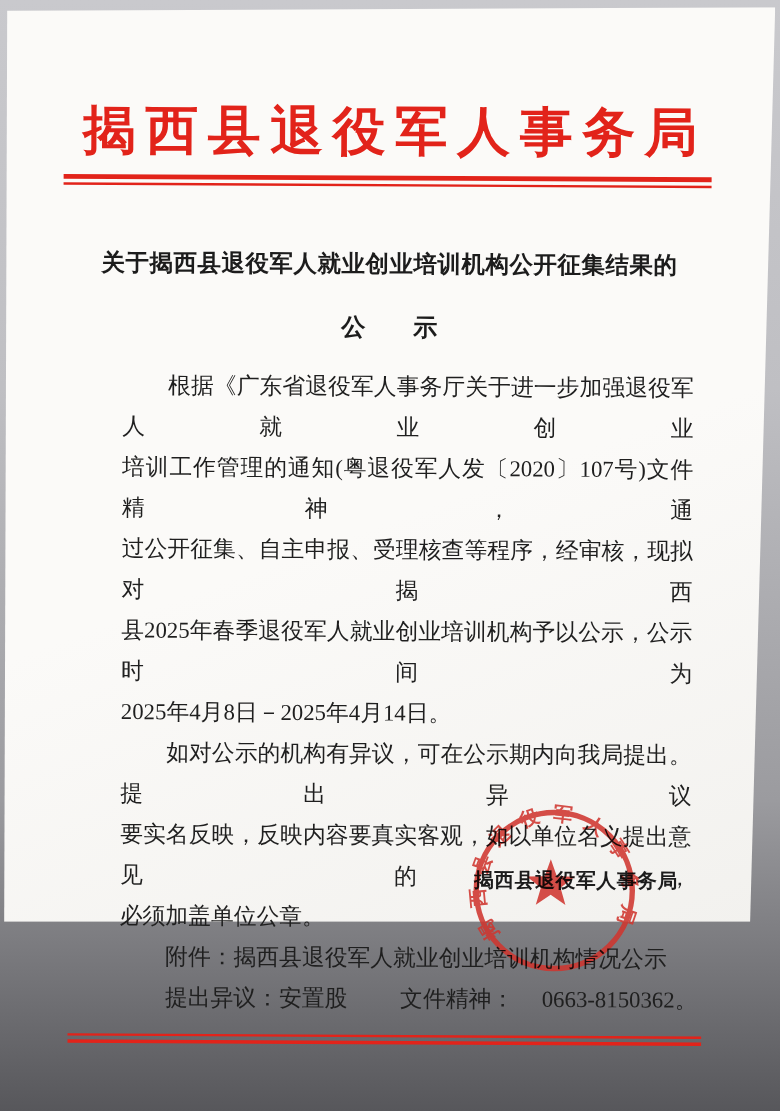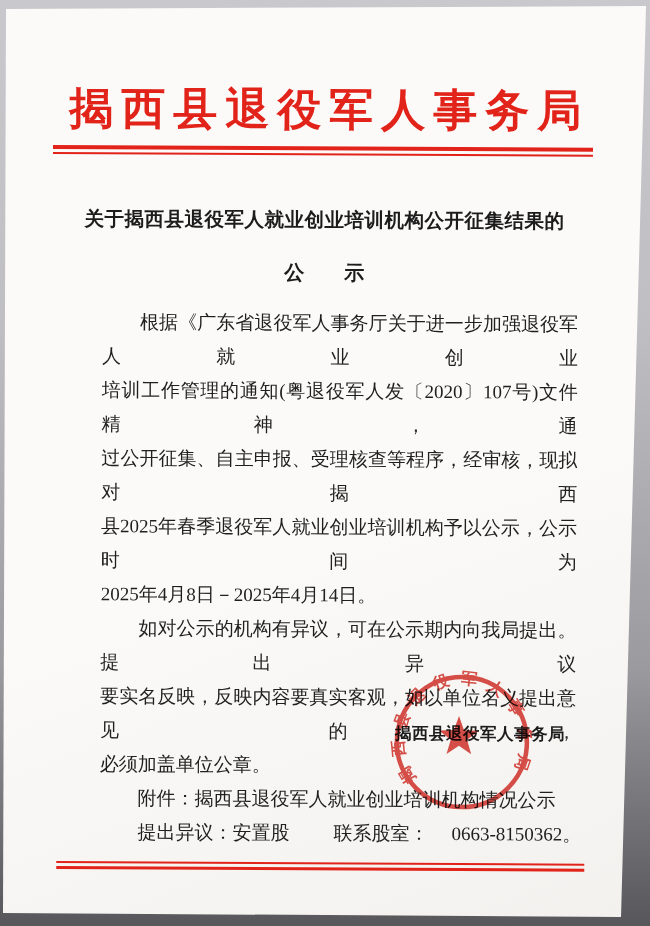--- a/index.html
+++ b/index.html
@@ -2,21 +2,21 @@
 <html><head>
 <meta charset="utf-8">
 <style>
   html,body{margin:0;padding:0;}
   body{
     width:650px;height:926px;position:relative;overflow:hidden;
     background:linear-gradient(180deg,#c9c9cd 0%,#bfbfc3 35%,#9b9b9f 72%,#57575b 100%);
     font-family:"Liberation Serif","DejaVu Serif",serif;
   }
   .paper{
-    position:absolute;left:0;top:0;width:650px;height:926px;
+    position:absolute;left:0;top:0;width:650px;height:768px;
     clip-path:polygon(6px 9px,646px 6px,621px 917px,3px 913px);
     background:linear-gradient(160deg,#fbfaf8 55%,#f2f1ee 100%);
   }
   .content{
     position:absolute;left:0;top:0;width:650px;height:926px;
     transform:rotate(0.3deg);transform-origin:60px 150px;
   }
   .letterhead{
     position:absolute;top:82px;left:0;width:650px;
     text-align:center;font-size:44px;line-height:54px;font-weight:bold;
@@ -77,21 +77,21 @@
       <div class="line fill ind">根据《广东省退役军人事务厅关于进一步加强退役军人就业创业</div>
       <div class="line fill">培训工作管理的通知(粤退役军人发〔2020〕107号)文件精神，通</div>
       <div class="line fill">过公开征集、自主申报、受理核查等程序，经审核，现拟对揭西</div>
       <div class="line fill">县2025年春季退役军人就业创业培训机构予以公示，公示时间为</div>
       <div class="line">2025年4月8日－2025年4月14日。</div>
       <div class="line fill ind">如对公示的机构有异议，可在公示期内向我局提出。提出异议</div>
       <div class="line fill">要实名反映，反映内容要真实客观，如以单位名义提出意见的，</div>
       <div class="line">必须加盖单位公章。</div>
       <div class="line ind">附件：揭西县退役军人就业创业培训机构情况公示</div>
       <div class="line ind">
-        <span>提出异议：</span><span>安置股</span><span class="m1">联系股室：</span><span class="m2">0663-8150362。</span>
+        <span>提出异议：</span><span>安置股</span><span class="m1">文件精神：</span><span class="m2">0663-8150362。</span>
       </div>
     </div>
 
     <div class="sig-org">揭西县退役军人事务局</div>
 
     <svg class="seal" width="150" height="150" viewBox="-75 -75 150 150">
       <circle r="65" cx="0" cy="0" fill="none" stroke-width="4.5" stroke="#cf352e"></circle>
       <polygon transform="translate(-3,-5)" points="0,-21 5.05,-6.96 19.97,-6.49 8.18,2.66 12.34,16.99 0,8.6 -12.34,16.99 -8.18,2.66 -19.97,-6.49 -5.05,-6.96" fill="#cf352e"></polygon>
       <path id="sealArc" d="M -41.4,41.4 A 58.5,58.5 0 1 1 41.4,41.4" fill="none"></path>
       <text font-size="16" font-weight="bold" fill="#cf352e">

